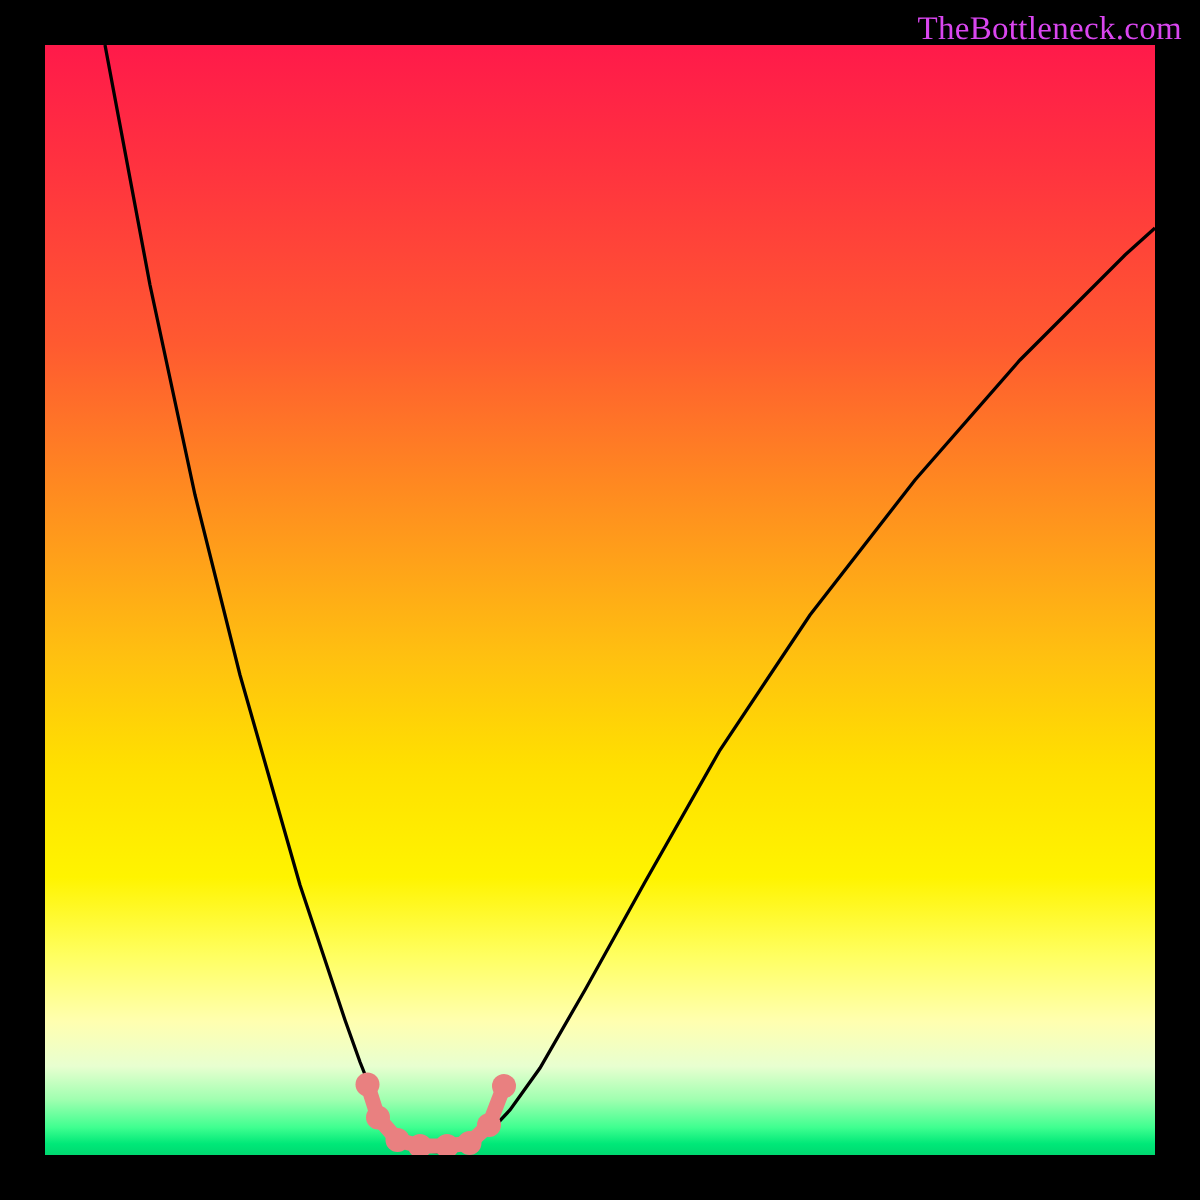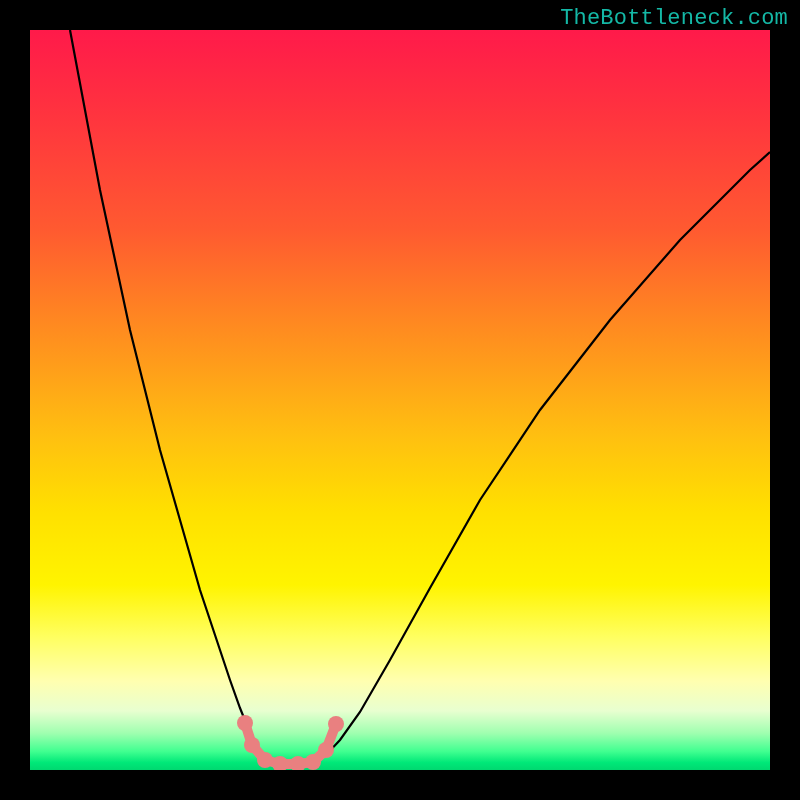--- a/index.html
+++ b/index.html
@@ -8,23 +8,23 @@
     width: 800px;
     height: 800px;
     background: #000;
     position: relative;
     overflow: hidden;
   }
   .watermark {
     position: absolute;
     top: 6px;
     right: 12px;
-    font-family: Liberation Mono, monospace;
+    font-family: Liberation Serif, serif;
     font-size: 22px;
-    color: #14b8a6;
+    color: #d946ef;
     z-index: 10;
     letter-spacing: 0.2px;
   }
   .plot-area {
     position: absolute;
     left: 30px;
     top: 30px;
     width: 740px;
     height: 740px;
     overflow: hidden;

